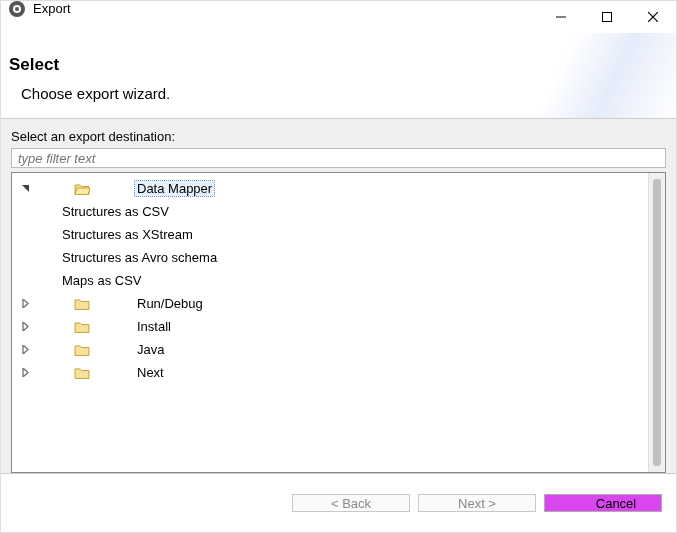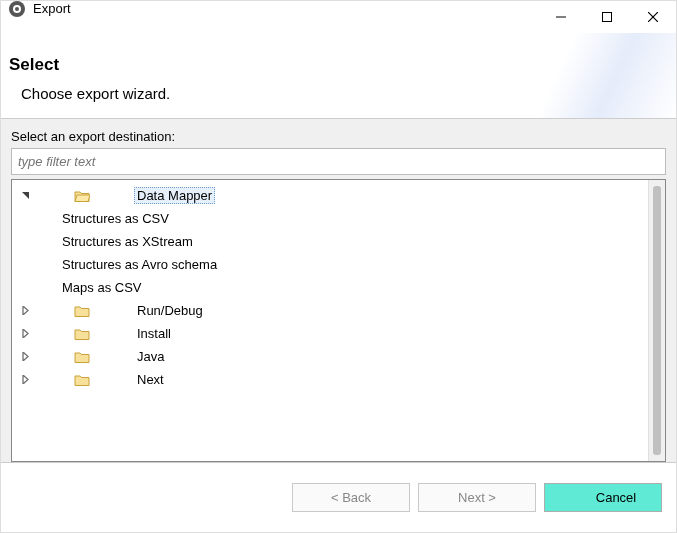--- a/index.html
+++ b/index.html
@@ -66,21 +66,21 @@
   .body-area {
     flex: 1;
     background: #f0f0f0;
     padding: 10px 10px 0 10px;
     display: flex; flex-direction: column;
     min-height: 0;
   }
   .field-label { font-size: 13px; margin-bottom: 4px; }
   .filter-input {
     width: 100%;
-    height: 27px;
+    height: 20px;
     border: 1px solid #bcbcbc;
     padding: 2px 6px;
     font-size: 13px;
     font-style: italic;
     color: #6a6a6a;
     background: #fff;
     outline: none;
   }
   .tree-wrap {
     margin-top: 4px;
@@ -136,30 +136,30 @@
   }
   .child-indent { padding-left: 47px; }
   .tree-row.cat { padding-left: 6px; }
   .button-bar {
     border-top: 1px solid #ccc;
     background: #fff;
     padding: 20px 14px 20px 14px;
     display: flex; justify-content: flex-end; gap: 8px;
   }
   .btn {
-    min-width: 118px; height: 29px;
+    min-width: 118px; height: 18px;
     border: 1px solid #c9c9c9;
     background: #fafafa;
     font-size: 13px;
     color: #888;
     display: flex; align-items: center; justify-content: center;
   }
   .btn.enabled {
     color: #000;
-    background: #5eead4;
+    background: #d946ef;
     border: 1px solid #adadad;
     padding-left: 26px;
   }
 </style>
 </head>
 <body>
 
 <div class="window">
 
   <div class="titlebar">

